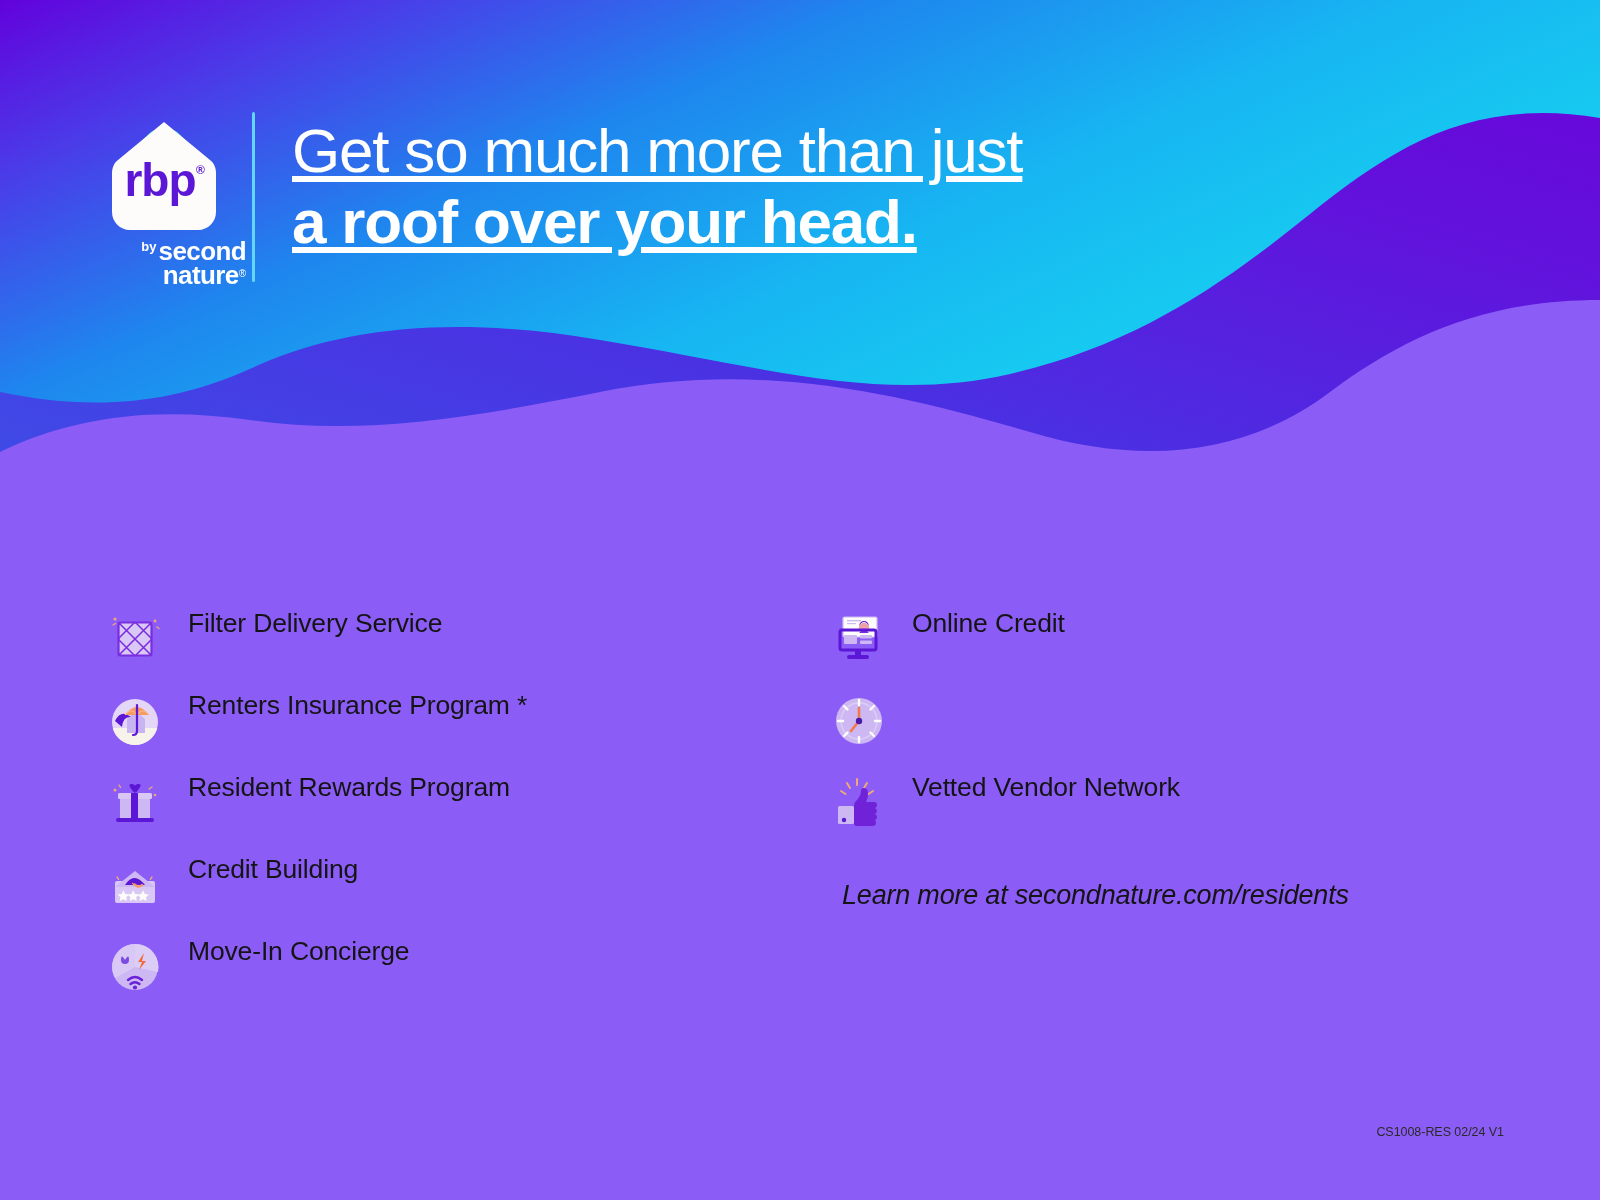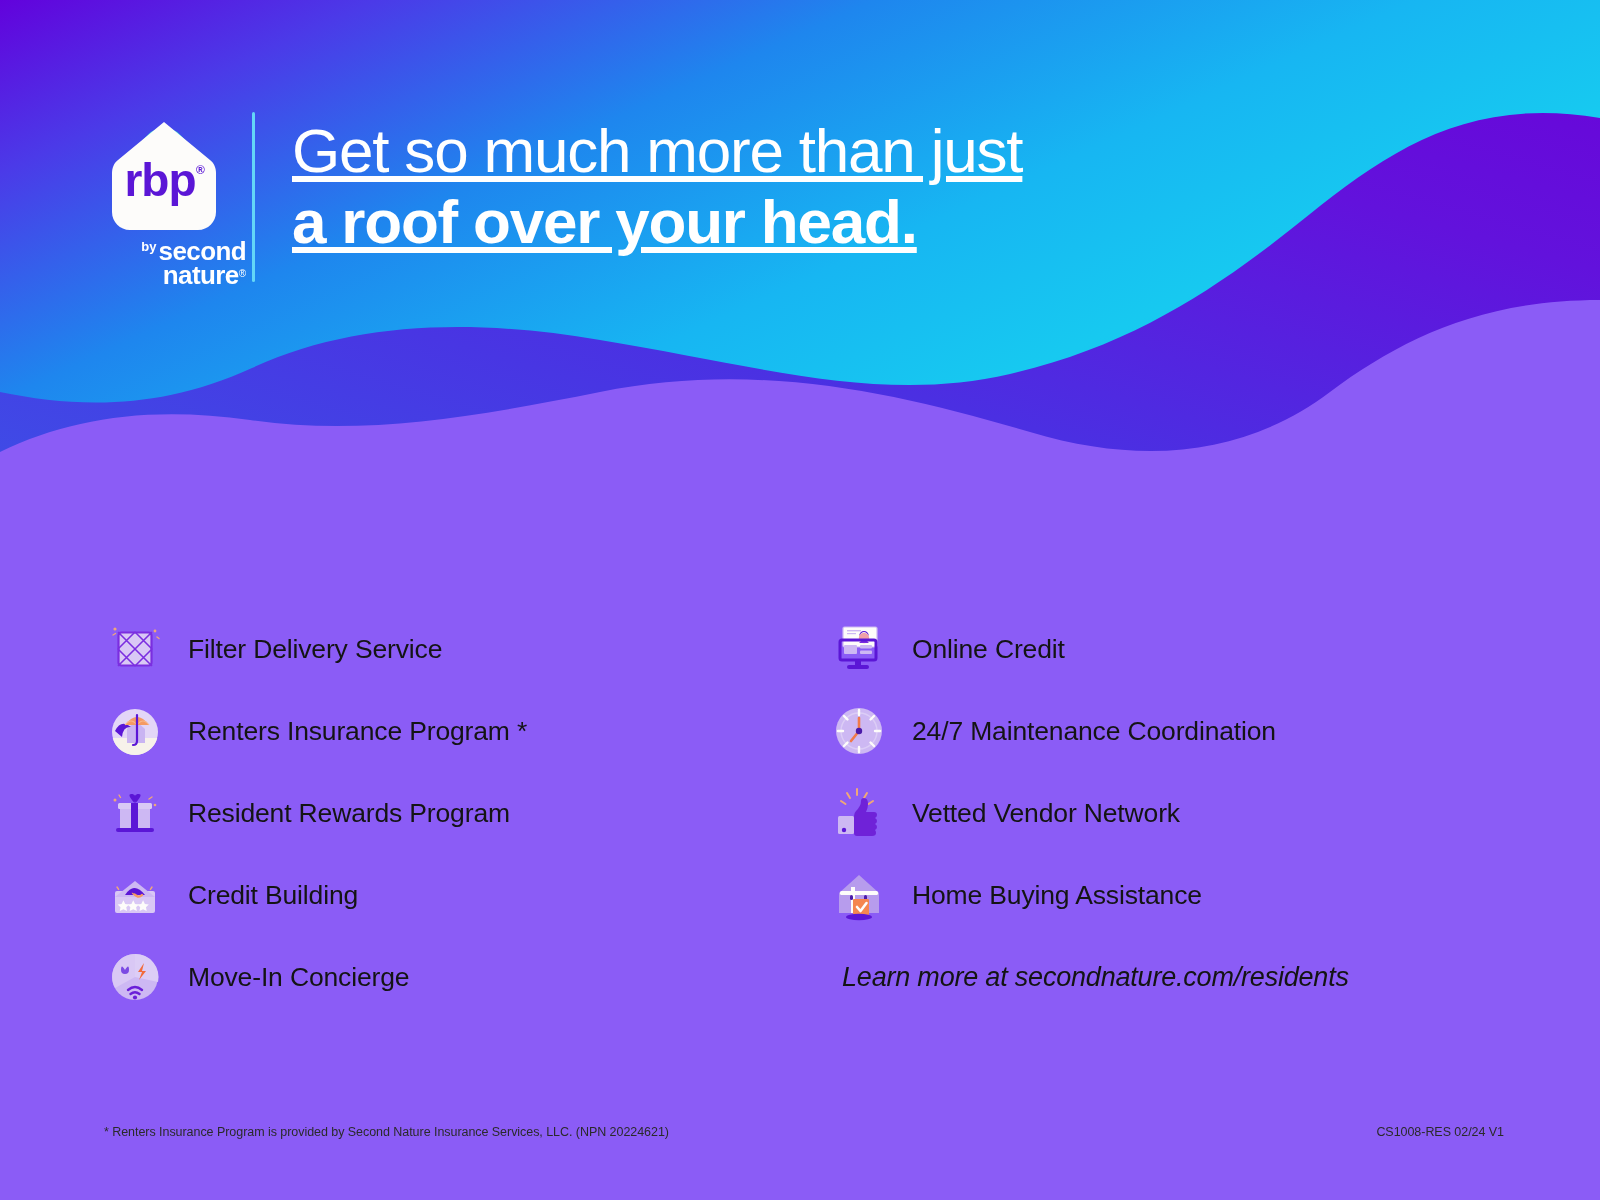--- a/index.html
+++ b/index.html
@@ -54,21 +54,21 @@
     font-size:28.5px;line-height:1.38;color:#1b1b1b;font-weight:400;
     letter-spacing:-.2px;
   }
 
   
   .cols{position:absolute;left:104px;top:608px;width:1400px;}
   .col{position:absolute;top:0;}
   .col-left{left:0;width:700px;}
   .col-right{left:724px;width:700px;}
 
-  .item{display:flex;align-items:center;height:82px;}
+  .item{display:flex;align-items:flex-start;height:82px;}
   .item .ico{
     width:62px;height:62px;flex:0 0 62px;margin-right:22px;
     display:flex;align-items:center;justify-content:center;
   }
   .item .ico svg{width:60px;height:60px;display:block;}
   .item .lbl{
     font-size:26.5px;color:#141414;font-weight:400;letter-spacing:-.15px;
     white-space:nowrap;
   }
 
@@ -288,61 +288,44 @@
               <path d="M15 15 l3.5 3.5"></path>
                 <path d="M41.5 41.5 l3.5 3.5"></path>
               <path d="M45 15 l-3.5 3.5"></path>
                 <path d="M18.5 41.5 l-3.5 3.5"></path>
             </g>
             <path d="M30 30 L30 17" stroke="#f07a4a" stroke-width="2.6" stroke-linecap="round"></path>
             <path d="M30 30 L22 40" stroke="#f07a4a" stroke-width="2.6" stroke-linecap="round"></path>
             <circle cx="30" cy="30" r="3.2" fill="#4a1aa8"></circle>
           </svg>
         </span>
-        <span class="lbl">24/7 Maintenance Coordination</span>
       </div>
 
       <div class="item">
         <span class="ico">
           <svg viewBox="0 0 60 60">
             <g stroke="#f0a878" stroke-width="2" stroke-linecap="round">
               <path d="M28 6 v6"></path>
               <path d="M18 10 l3 5"></path>
               <path d="M38 10 l-3 5"></path>
               <path d="M12 18 l4.5 3"></path>
               <path d="M44 18 l-4.5 3"></path>
             </g>
             <rect x="9" y="33" width="16" height="18" rx="1.5" fill="#cdb8f3"></rect>
             <circle cx="15" cy="47" r="2.2" fill="#5b16d6"></circle>
             <path d="M25 33 q0 -3 2 -5 q5 -5 5 -10 q0 -3 3 -3 q4 0 4 6 q0 4 -2 8 h8 q3 0 3 3 q0 2 -2 3 q2 1 2 3 q0 2 -2 3 q2 1 2 3 q0 2 -2 3 q1 1 1 3 q0 3 -4 3 H28 q-3 0 -3 -3 z" fill="#6f22d8"></path>
           </svg>
         </span>
         <span class="lbl">Vetted Vendor Network</span>
       </div>
 
-      <div class="item">
-        <span class="ico">
-          <svg viewBox="0 0 60 60">
-            <path d="M30 10 L50 28 v20 H10 V28 Z" fill="#b79ced"></path>
-            <rect x="11" y="26" width="38" height="4" rx="1.5" fill="#fdfcfa"></rect>
-            <rect x="22" y="22" width="4" height="26" fill="#fdfcfa"></rect>
-            <rect x="21" y="30" width="3" height="5" rx="1.5" fill="#4a1aa8"></rect>
-            <rect x="35" y="30" width="3" height="5" rx="1.5" fill="#4a1aa8"></rect>
-            <rect x="24" y="34" width="16" height="16" rx="1" fill="#f5864f"></rect>
-            <path d="M28 42 l3.5 4 l6 -8" fill="none" stroke="#fdfcfa" stroke-width="2.6" stroke-linecap="round" stroke-linejoin="round"></path>
-            <ellipse cx="30" cy="52" rx="13" ry="3.2" fill="#5b16d6"></ellipse>
-          </svg>
-        </span>
-        <span class="lbl">Home Buying Assistance</span>
-      </div>
 
       <div class="learn">
         <span>Learn more at secondnature.com/residents</span>
       </div>
 
     </div>
 
   </div>
 
-  <div class="foot-left">* Renters Insurance Program is provided by Second Nature Insurance Services, LLC. (NPN 20224621)</div>
   <div class="foot-right">CS1008-RES 02/24 V1</div>
 
 </div>
 
 </body></html>

